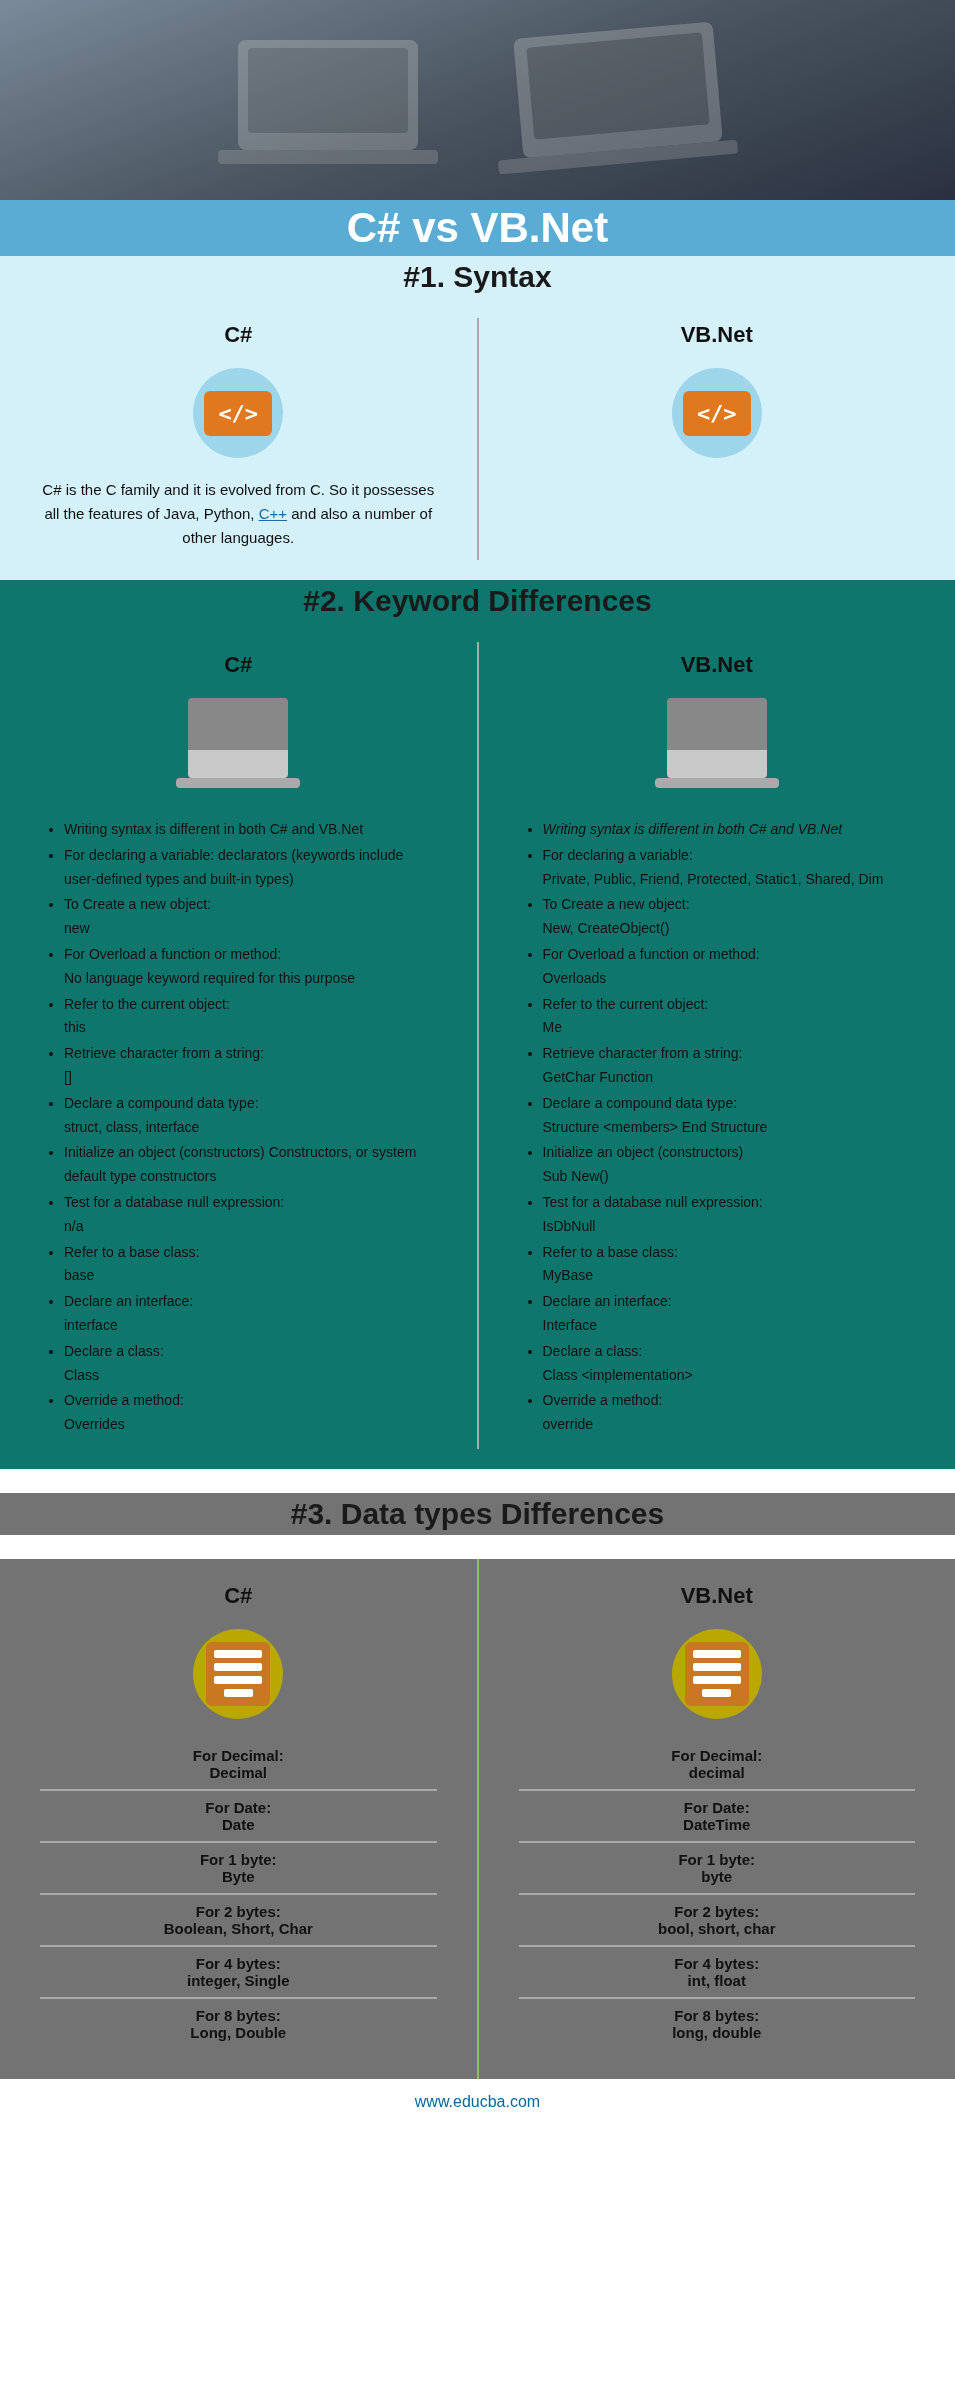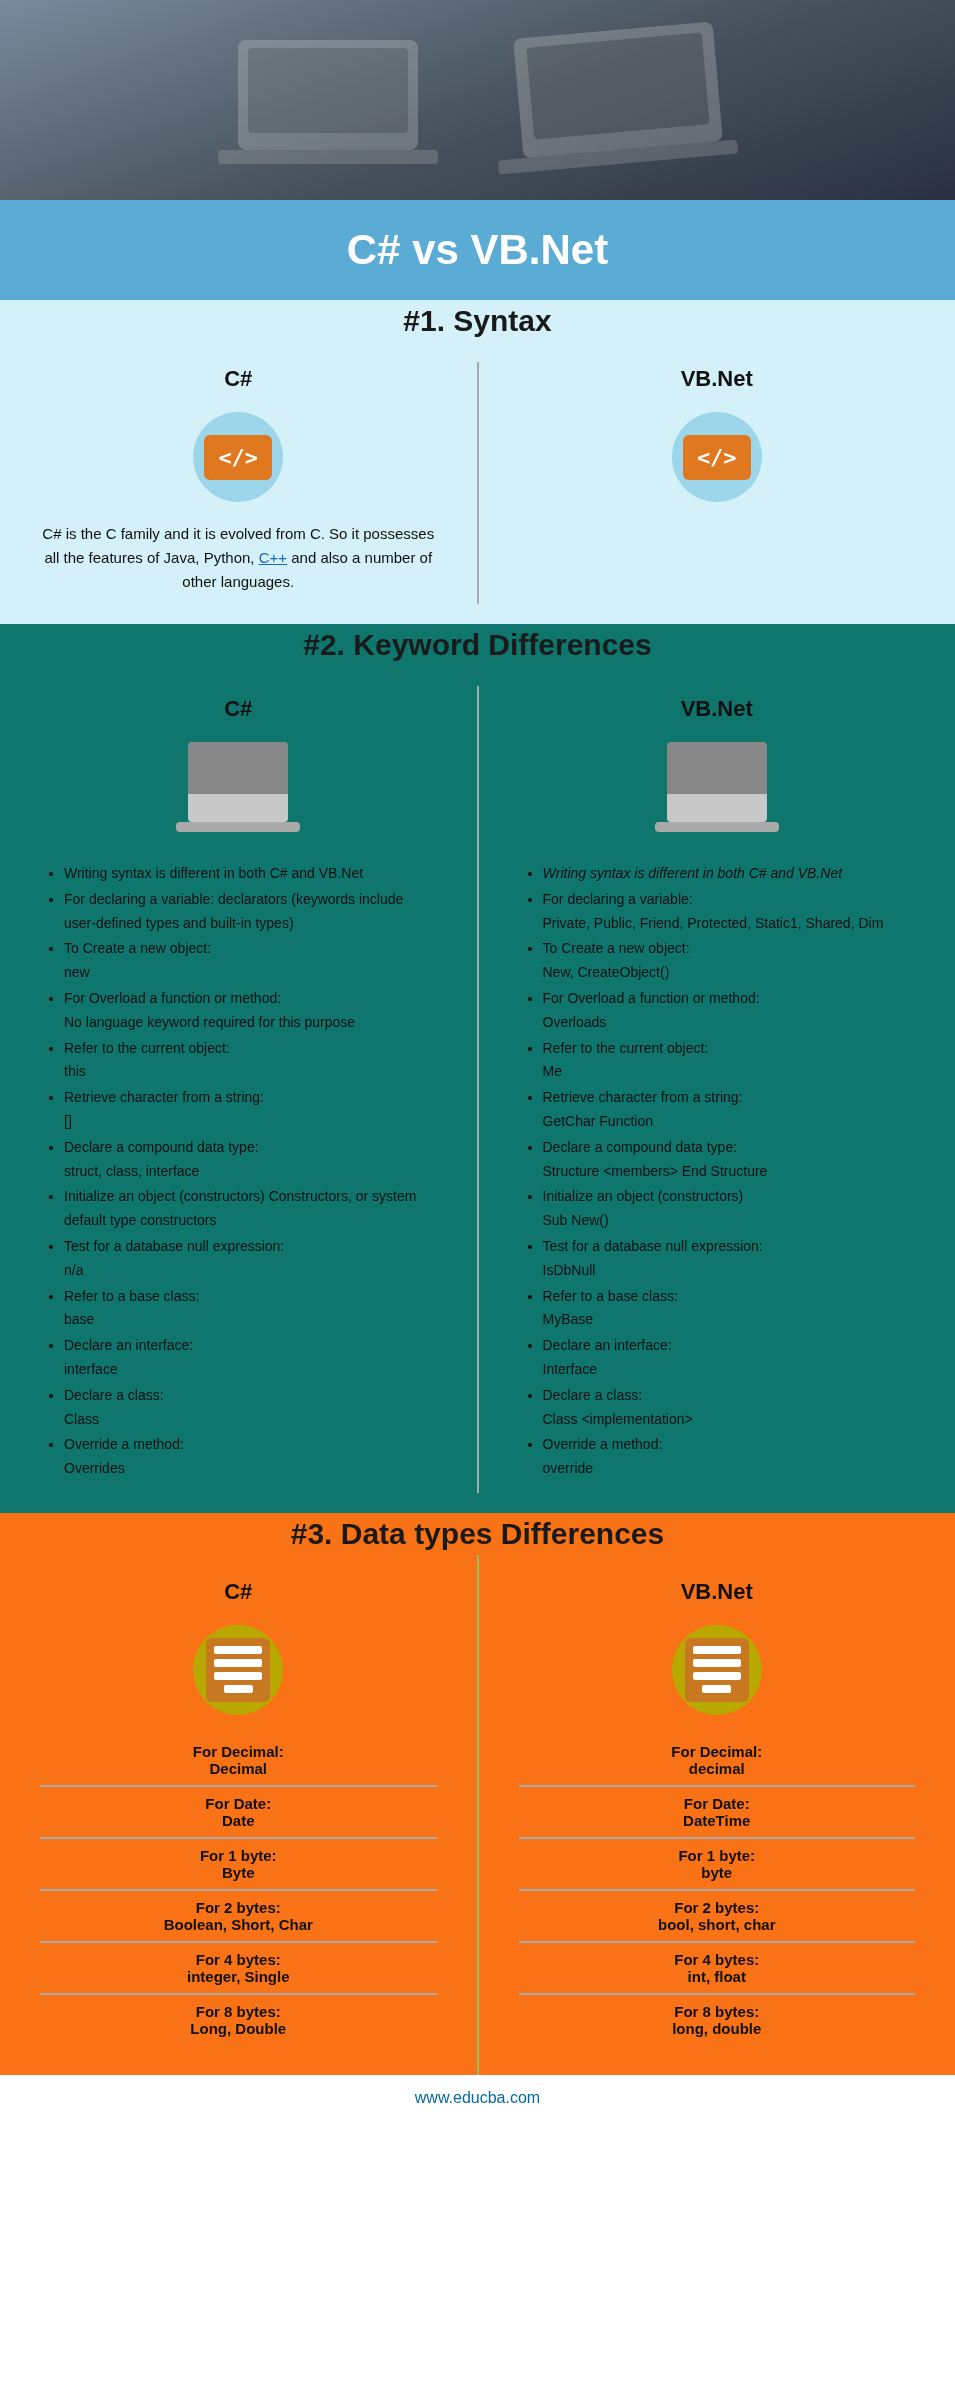--- a/index.html
+++ b/index.html
@@ -25,21 +25,21 @@
       height: 100%;
       background: linear-gradient(160deg, #7a8a9a 0%, #4a5560 50%, #2a3040 100%);
       display: flex;
       align-items: center;
       justify-content: center;
     }
 
     
     .title-bar {
       background: #5bacd4;
-      padding: 26px 0;
+      padding: 4px 0;
       text-align: center;
     }
     .title-bar h1 {
       color: #fff;
       font-size: 42px;
       font-weight: 700;
     }
 
     
     .section-header {
@@ -54,21 +54,22 @@
     }
 
     
     .syntax-section {
       background: #d4f0f8;
     }
     .keyword-section {
       background: #0f766e;
     }
     .datatype-section {
-      background: #f97316;
+      background: #737373;
+      margin-top: 24px;
     }
 
     .two-col {
       display: flex;
       width: 100%;
     }
     .col {
       flex: 1;
       padding: 24px 40px 30px 40px;
       display: flex;

